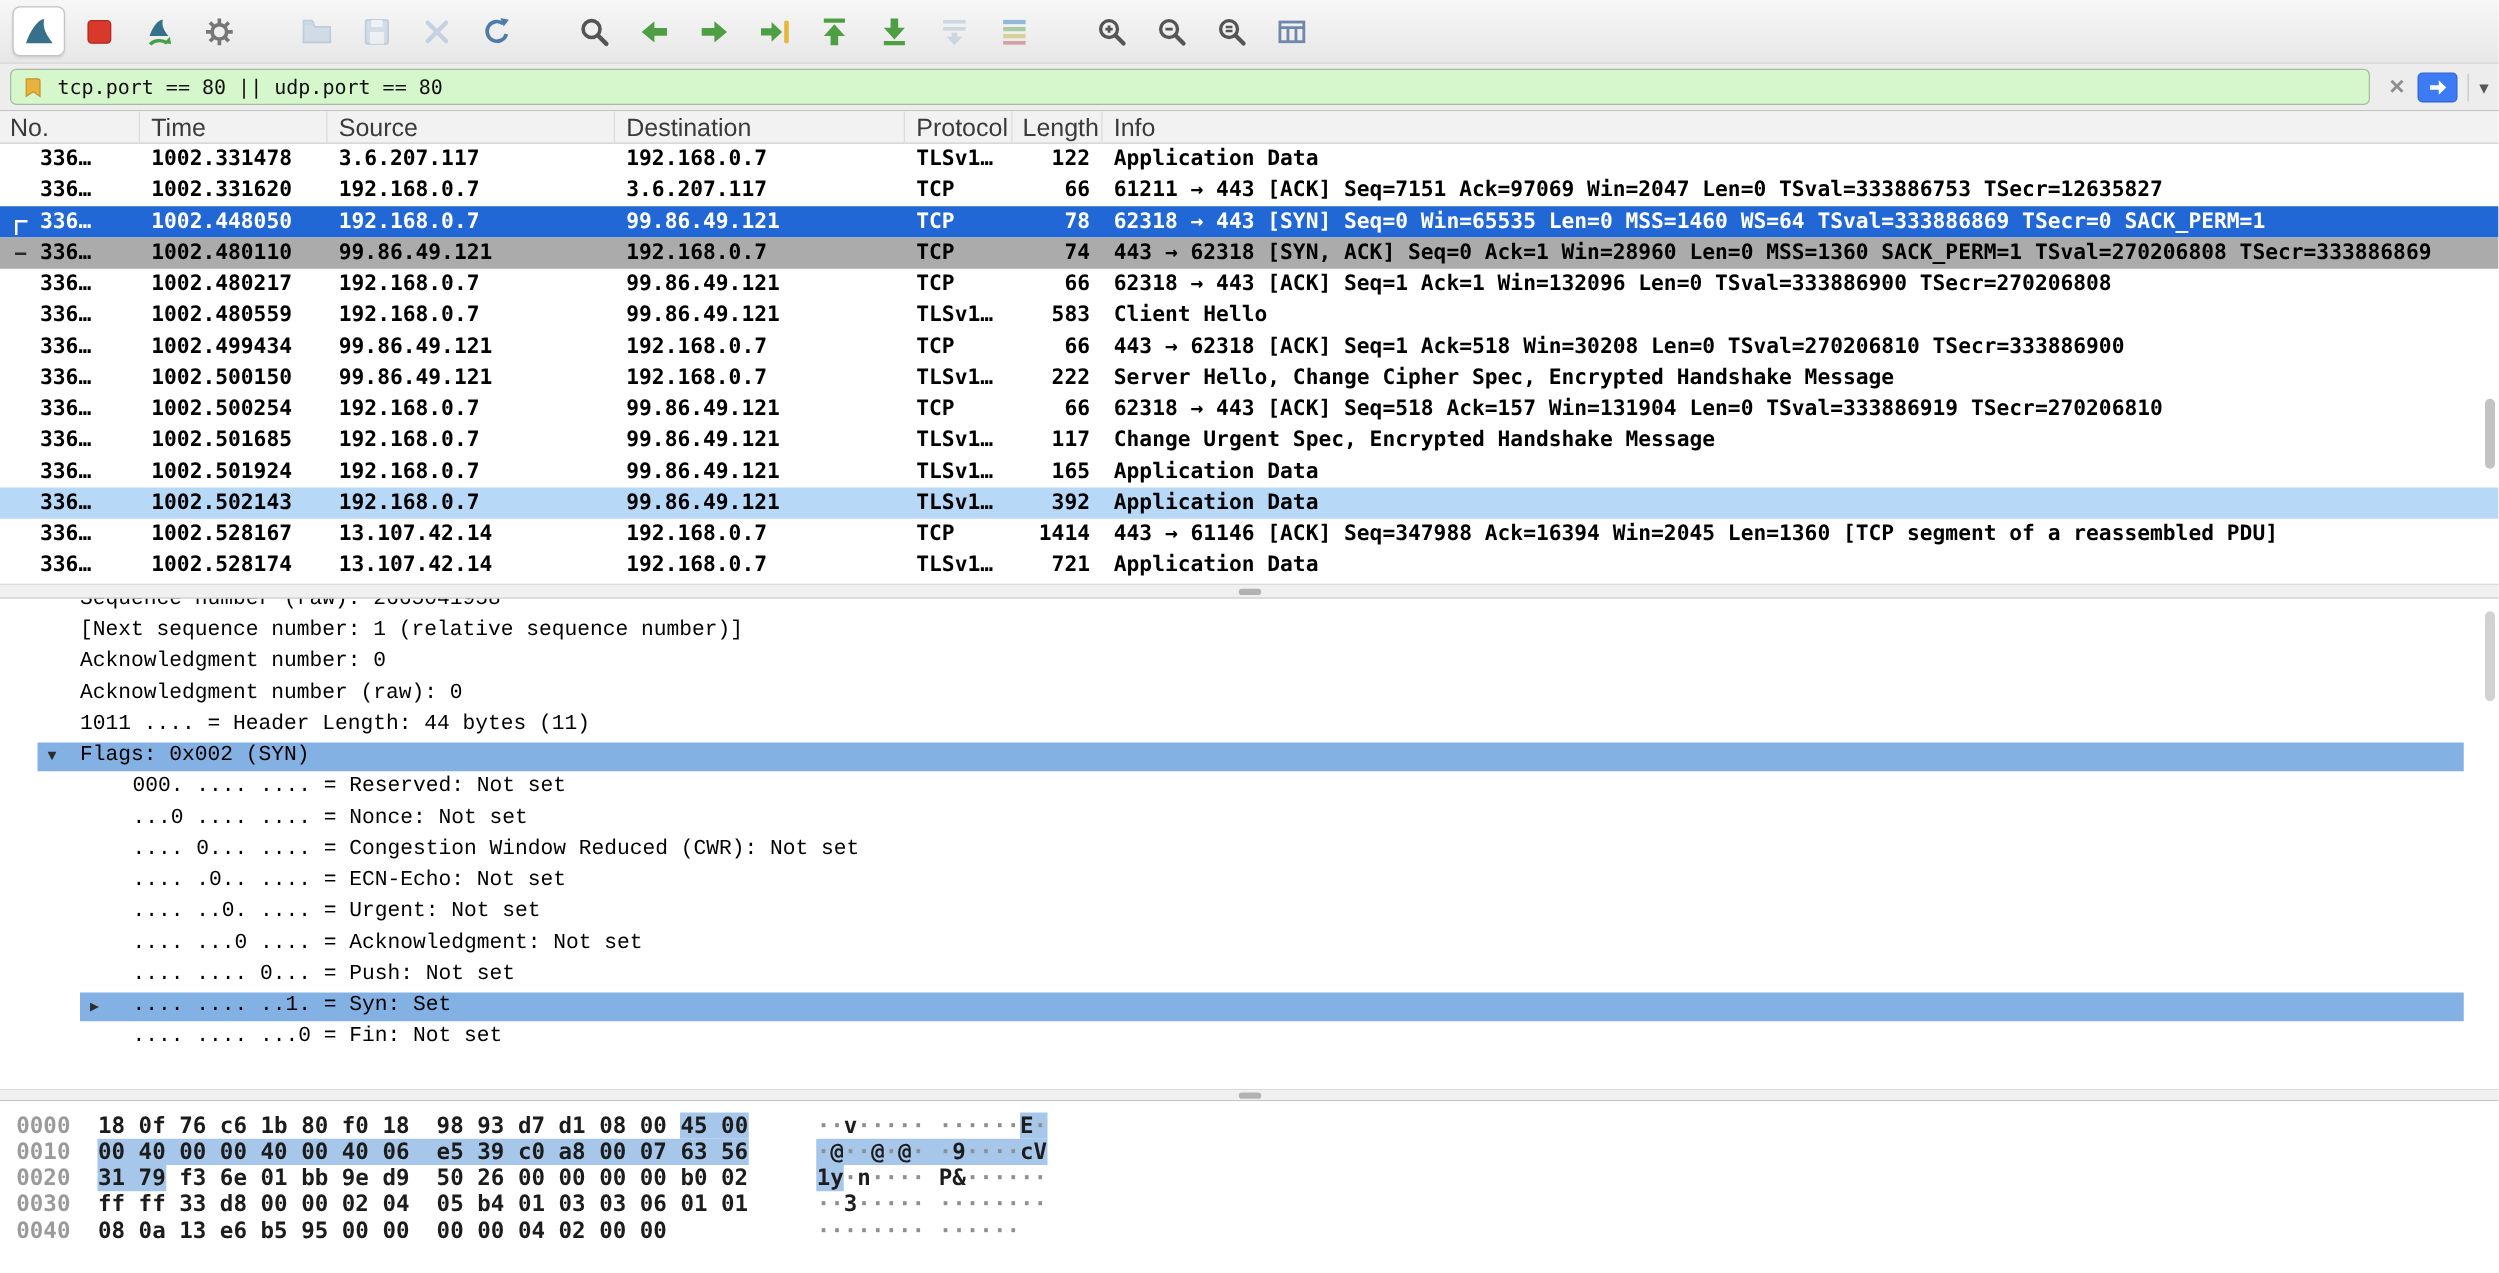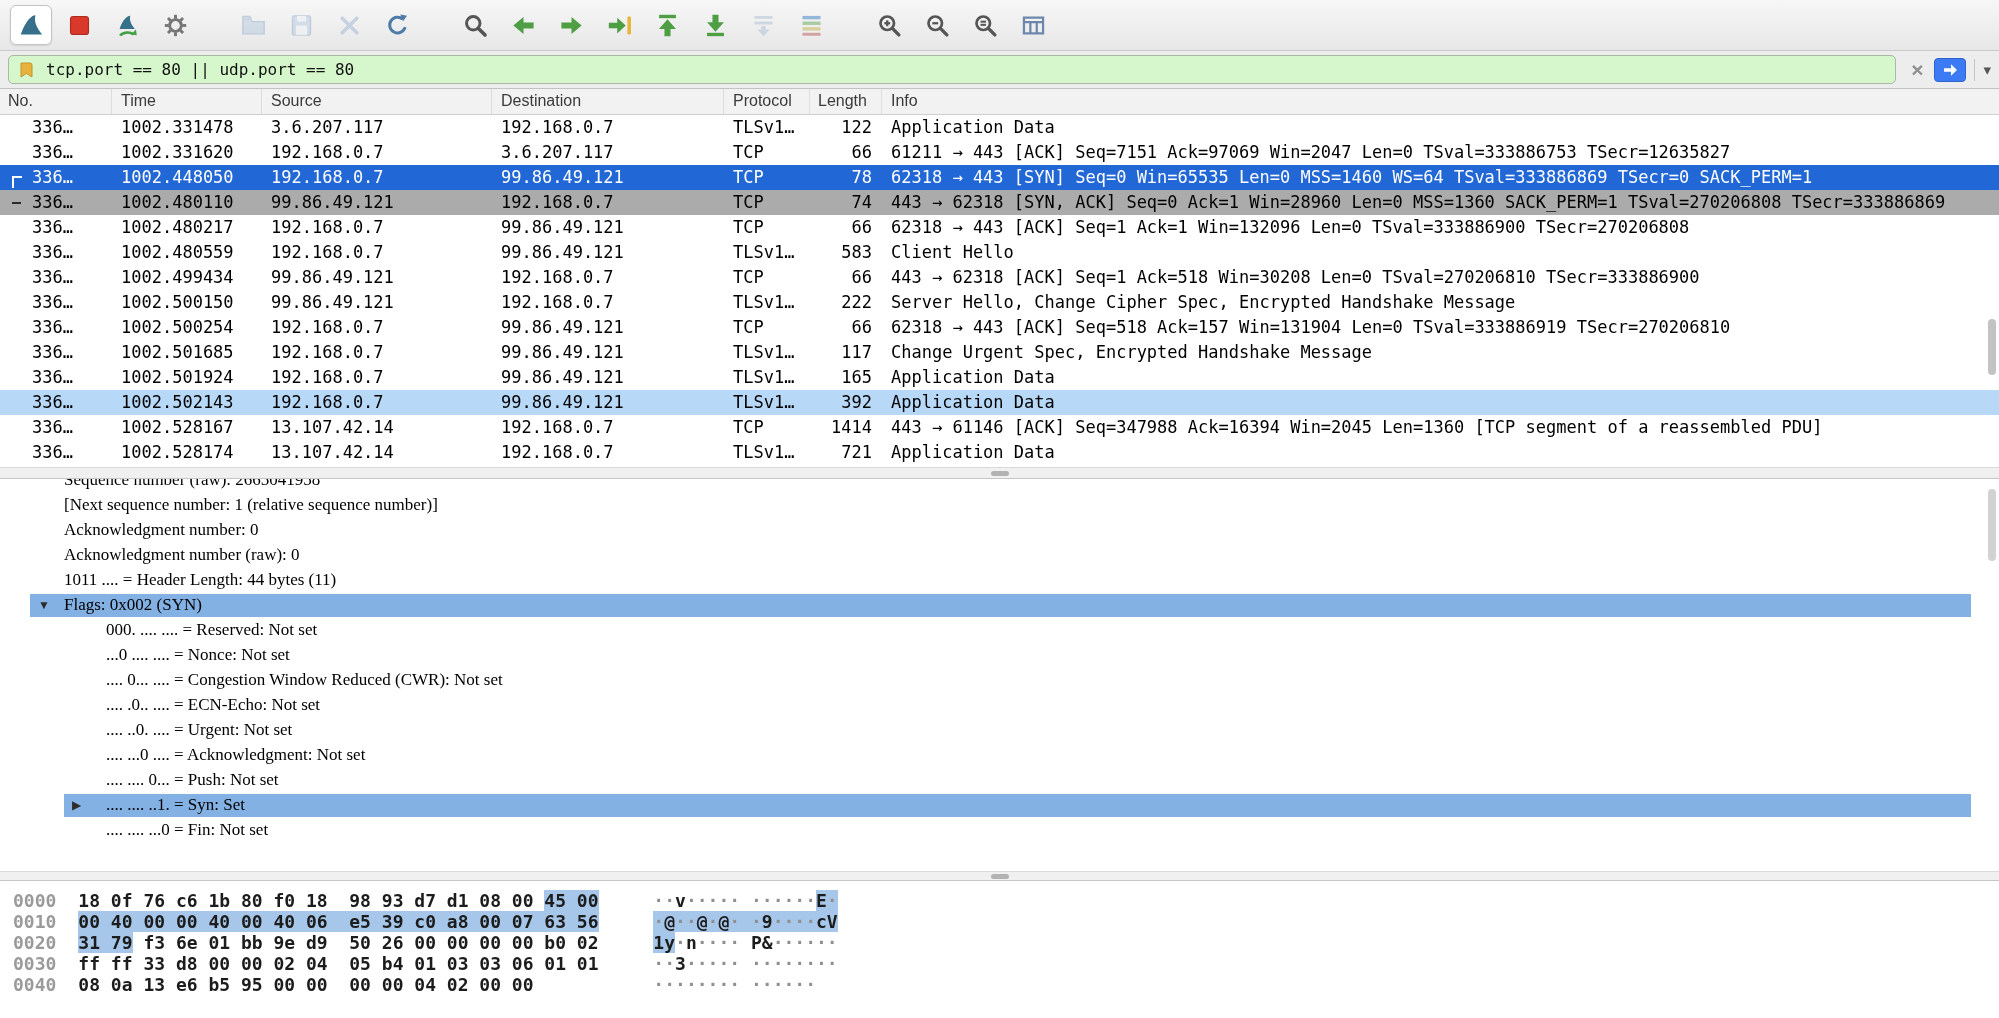--- a/index.html
+++ b/index.html
@@ -25,25 +25,25 @@
   .filter-text { font-family:"DejaVu Sans Mono", monospace; font-size:16px; color:#111; margin-left:9px; white-space:nowrap; }
   .filter-clear { width:26px; text-align:center; color:#8f8f8f; font-size:21px; font-weight:bold; margin-left:8px; cursor:default; }
   .filter-apply { width:32px; height:24px; background:#3d7bf5; border:1px solid #2f63cf; border-radius:4px;
                   display:flex; align-items:center; justify-content:center; margin-left:4px; }
   .filter-drop { display:flex; align-items:center; margin-left:8px; padding-left:8px; border-left:1px solid #c6c6c6;
                  color:#555; font-size:15px; height:22px; }
 
   
   .plist { position:relative; flex:0 0 378px; height:378px; overflow:hidden; border-bottom:0; }
   .plist-header { height:26px; background:#f2f2f2; border-bottom:1px solid #cfcfcf; display:flex;
-                  font-size:16px; color:#3a3a3a; }
+                  font-size:20px; color:#3a3a3a; }
   .hcell { border-right:1px solid #dcdcdc; padding:3px 0 0 8px; white-space:nowrap; overflow:hidden; flex-shrink:0; }
   .hcell.col-info { flex:1; border-right:none; }
   .plist-body { position:relative; height:352px; overflow:hidden;
-                font-family:"DejaVu Sans Mono", monospace; font-size:17px; color:#000; }
+                font-family:"DejaVu Sans Mono", monospace; font-size:17px; color:#000;font-weight:bold; }
   .prow { height:25px; display:flex; white-space:nowrap; position:relative; }
   .prow .cell { overflow:hidden; flex-shrink:0; padding-top:2px; }
   .col-no   { width:112px; padding-left:32px; }
   .plist-header .col-no { padding-left:8px; }
   .col-time { width:150px; padding-left:9px; }
   .col-src  { width:230px; padding-left:9px; }
   .col-dst  { width:232px; padding-left:9px; }
   .col-proto{ width:86px;  padding-left:9px; }
   .col-len  { width:72px;  text-align:right; padding-right:10px; }
   .plist-header .col-len { text-align:left; padding-left:8px; }
@@ -58,21 +58,21 @@
                        border-radius:4px; background:#c3c3c3; }
 
   
   .splitter { flex:0 0 12px; height:12px; background:#f0f0f0; border-top:1px solid #dadada;
               border-bottom:1px solid #c6c6c6; display:flex; align-items:center; justify-content:center; }
   .splitter.s2 { flex:0 0 10px; height:10px; }
   .splitter .dot { width:18px; height:5px; border-radius:3px; background:#b2b2b2; }
 
   
   .details { position:relative; flex:0 0 392px; height:392px; overflow:hidden; background:#fff;
-             font-family:Liberation Serif, serif; font-size:17px; color:#000; padding-top:2px; }
+             font-family:Liberation Mono, monospace; font-size:17px; color:#000; padding-top:2px; }
   .dline { height:25px; position:relative; white-space:nowrap; padding-top:2px; }
   .dline.clipped { margin-top:-13px; }
   .dline .hlbar { position:absolute; top:1px; bottom:1px; right:28px; background:#84b1e3; z-index:0; }
   .dline .tri { position:absolute; top:5px; font-size:12px; color:#2c2c2c; z-index:1; }
   .dline .dtext { position:relative; z-index:1; }
   .dline.i1 .dtext { padding-left:64px; }
   .dline.i2 .dtext { padding-left:106px; }
   .details-scrollthumb { position:absolute; right:3px; top:10px; width:8px; height:72px;
                          border-radius:4px; background:#d2d2d2; }
 

